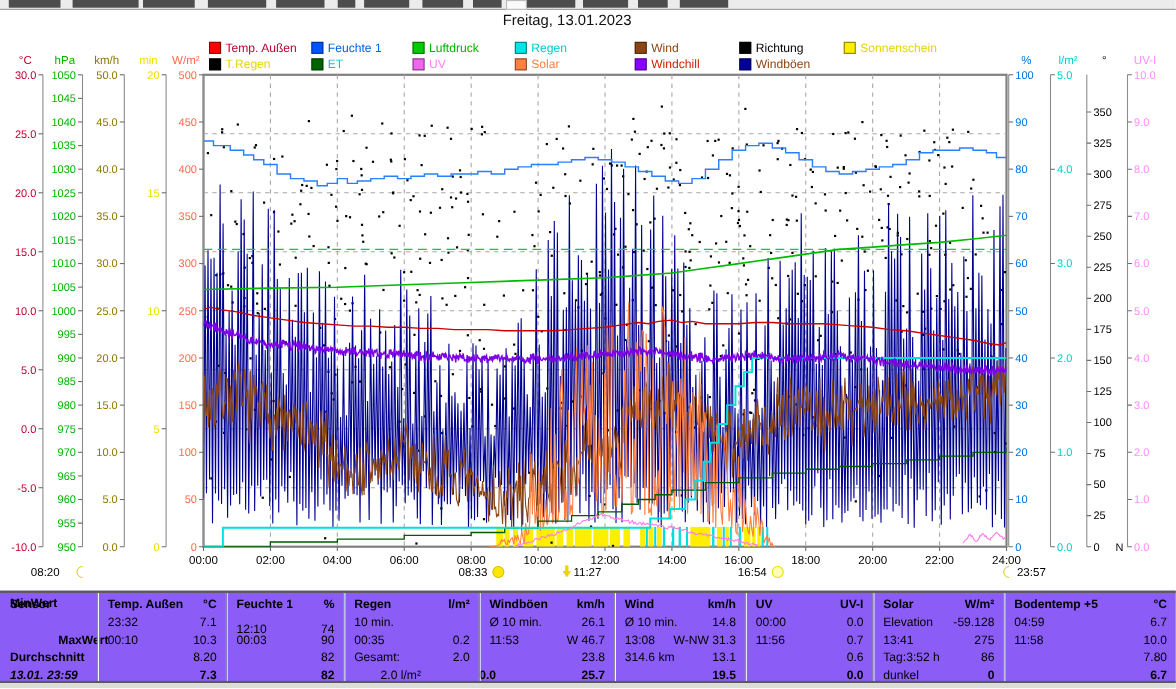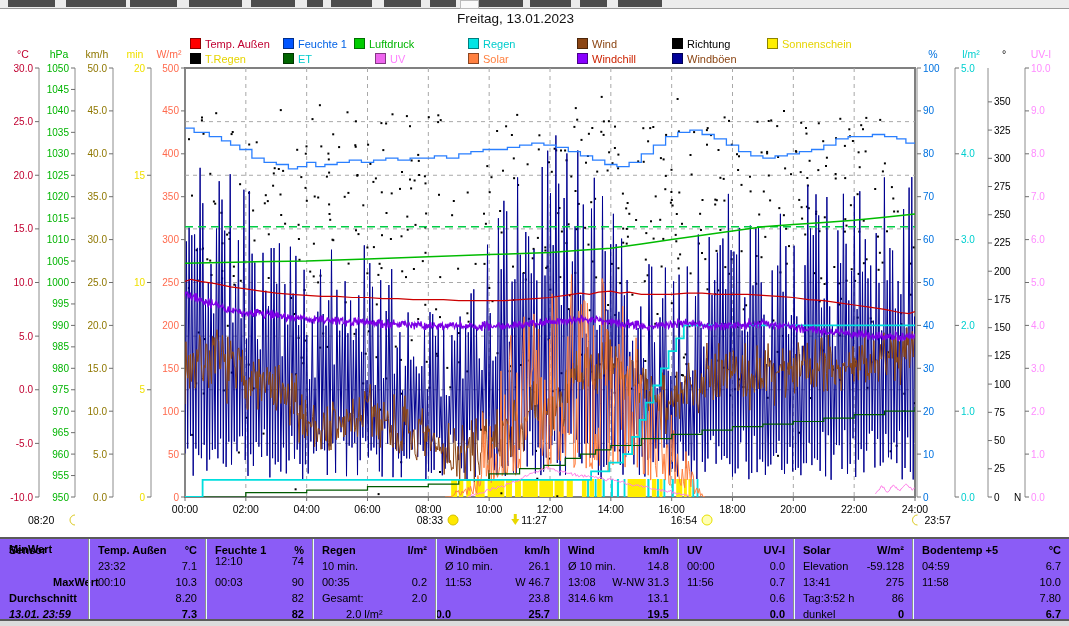--- a/index.html
+++ b/index.html
@@ -49,21 +49,21 @@
   <div id="title">Freitag, 13.01.2023</div>
   <div id="legend">
       <div class="legend-item" style="left: 190px; top: 37px;">
         <span class="legend-box" style="background: rgb(255, 0, 0);"></span>
         <span class="legend-label" style="color: rgb(192, 0, 48);">Temp. Außen</span>
       </div>
       <div class="legend-item" style="left: 283px; top: 37px;">
         <span class="legend-box" style="background: rgb(0, 85, 255);"></span>
         <span class="legend-label" style="color: rgb(0, 97, 230);">Feuchte 1</span>
       </div>
-      <div class="legend-item" style="left: 354px; top: 37px; text-align: right;">
+      <div class="legend-item" style="left: 375px; top: 37px; text-align: right;">
         <span class="legend-box" style="background: rgb(0, 204, 0);"></span>
         <span class="legend-label" style="color: rgb(0, 180, 0);">Luftdruck</span>
       </div>
       <div class="legend-item" style="left: 468px; top: 37px;">
         <span class="legend-box" style="background: rgb(0, 229, 229);"></span>
         <span class="legend-label" style="color: rgb(0, 204, 204);">Regen</span>
       </div>
       <div class="legend-item" style="left: 577px; top: 37px;">
         <span class="legend-box" style="background: rgb(139, 69, 19);"></span>
         <span class="legend-label" style="color: rgb(139, 69, 19);">Wind</span>
@@ -1065,21 +1065,21 @@
         </div>
         <div class="tline" style="top: 67px;">
           <span class="tvalue b">7.3</span>
         </div>
       </div>
       <div class="tcol sep" style="left: 205px; width: 107px;">
         <div class="tline b" style="top: 3px;">
           <span class="tlabel">Feuchte 1</span>
           <span class="tvalue">%</span>
         </div>
-        <div class="tline" style="top: 14px;">
+        <div class="tline" style="top: 25px;">
           <span class="tlabel">12:10</span>
           <span class="tvalue">74</span>
         </div>
         <div class="tline" style="top: 35px;">
           <span class="tlabel">00:03</span>
           <span class="tvalue">90</span>
         </div>
         <div class="tline" style="top: 51px;">
           <span class="tvalue">82</span>
         </div>

